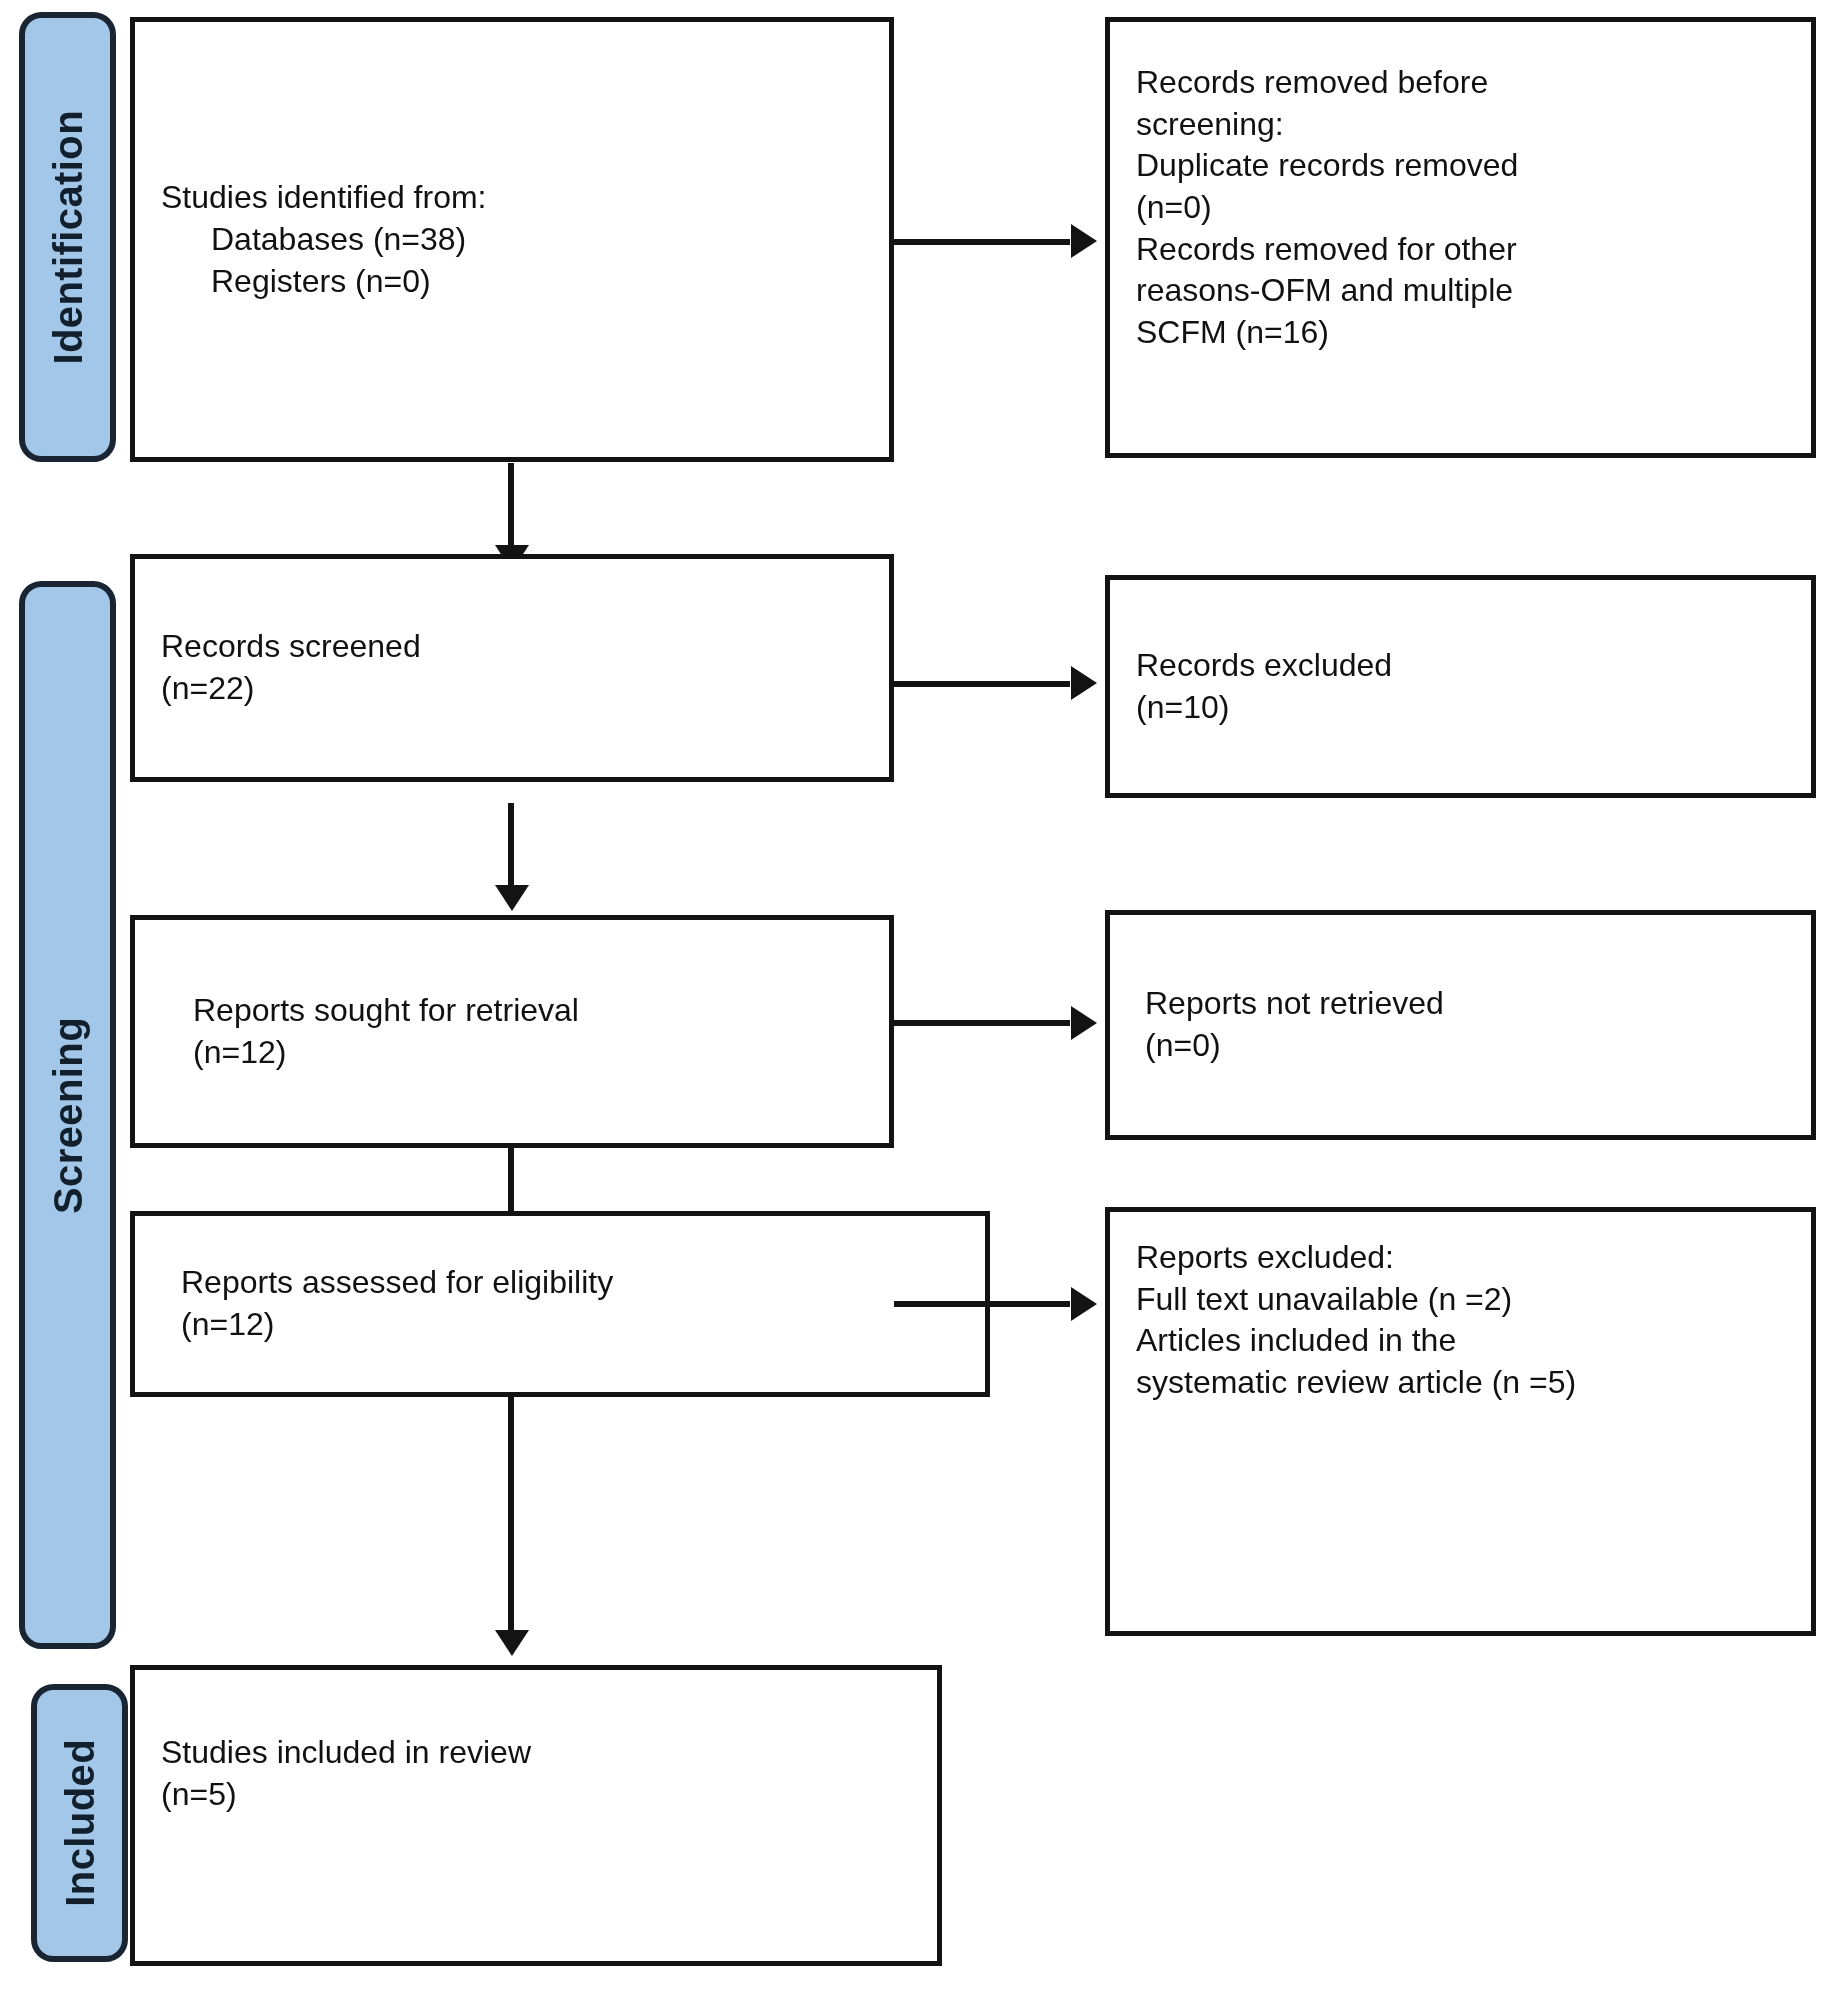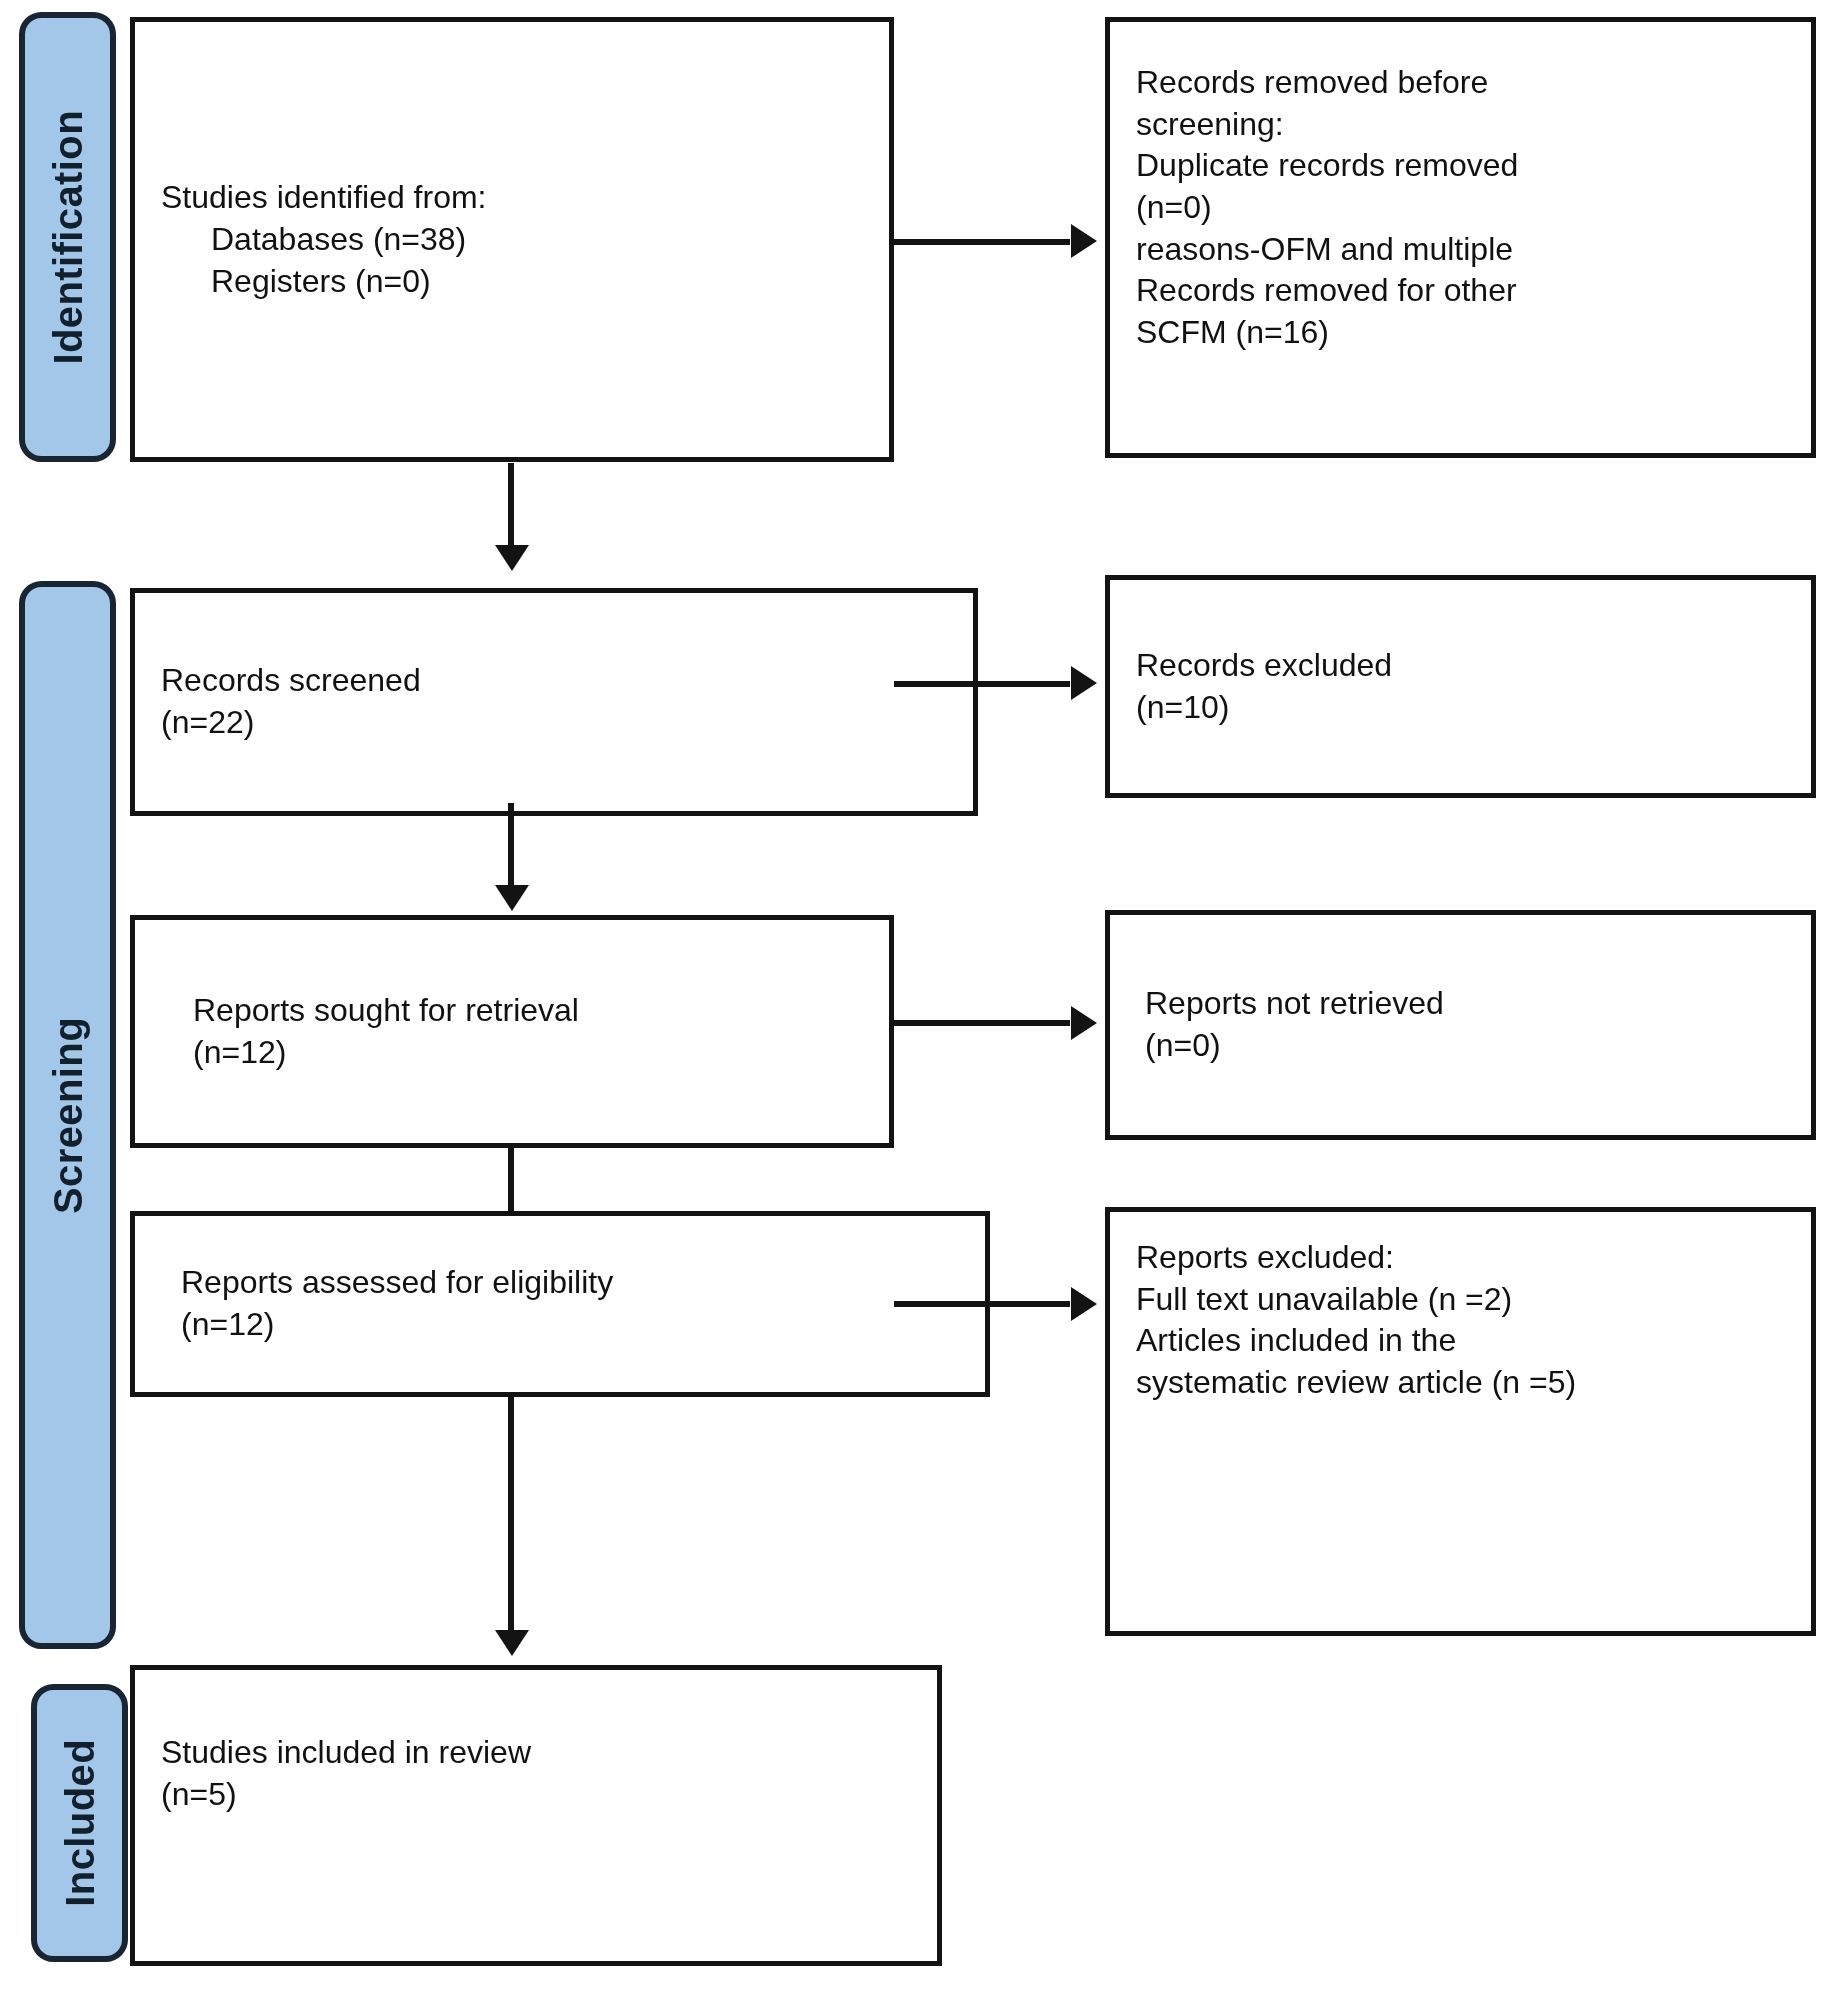--- a/index.html
+++ b/index.html
@@ -112,33 +112,33 @@
       <div class="node-line indent">Registers (n=0)</div>
     </div>
   </div>
 
   <div class="node" style="left:1105px; top:17.3px; width:711px; height:441px; align-items:flex-start;">
     <div class="node-inner" style="padding-top:40px;">
       <div class="node-line"><span>Records removed </span><span class="ital">before</span></div>
       <div class="node-line"><span class="ital">screening</span><span>:</span></div>
       <div class="node-line">Duplicate records removed</div>
       <div class="node-line">(n=0)</div>
+      <div class="node-line">Records removed for other</div>
       <div class="node-line">reasons-OFM and multiple</div>
-      <div class="node-line">Records removed for other</div>
       <div class="node-line">SCFM (n=16)</div>
     </div>
   </div>
 
   <div class="hline" style="left:894px; top:239px; width:176px;"></div>
   <div class="arrow-right" style="left:1071px; top:224px;"></div>
 
   <div class="vline" style="left:508px; top:463px; width:6px; height:86px;"></div>
   <div class="arrow-down" style="left:495px; top:545px;"></div>
 
-  <div class="node" style="left:130px; top:588px; width:848px; height:228px;">
+  <div class="node" style="left:130px; top:554px; width:764px; height:228px;">
     <div class="node-inner">
       <div class="node-line">Records screened</div>
       <div class="node-line">(n=22)</div>
     </div>
   </div>
 
   <div class="node" style="left:1105px; top:575px; width:711px; height:223px;">
     <div class="node-inner">
       <div class="node-line">Records excluded</div>
       <div class="node-line">(n=10)</div>

